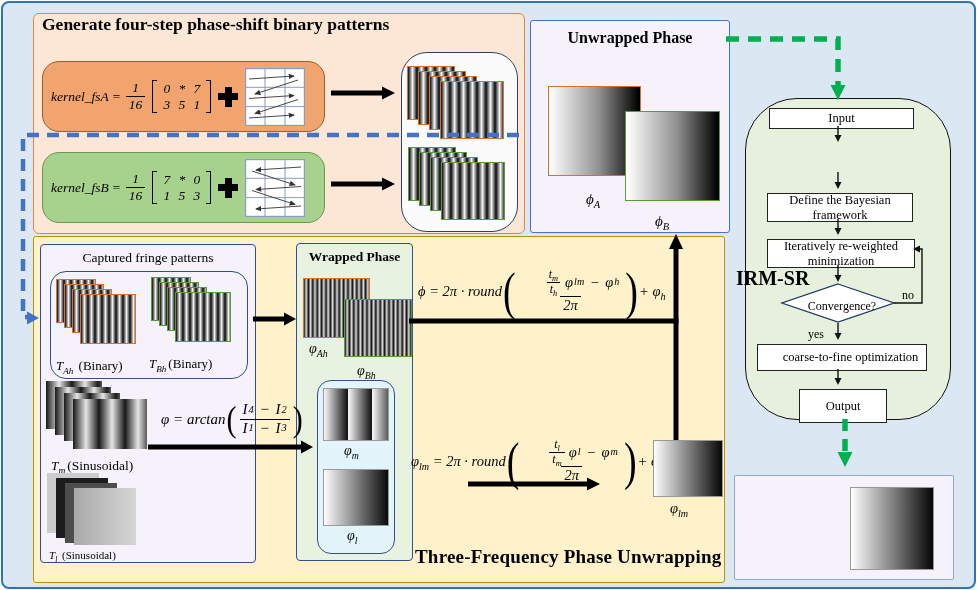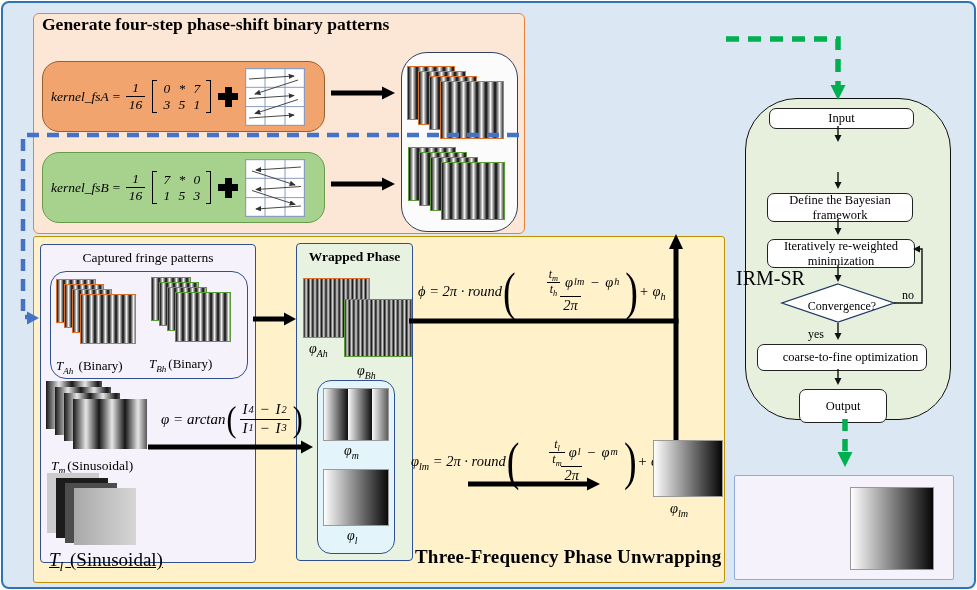--- a/index.html
+++ b/index.html
@@ -69,21 +69,21 @@
   .tmstk span:nth-child(2){left:9px;top:6px;width:56px;height:48px;}
   .tmstk span:nth-child(3){left:18px;top:12px;width:56px;height:48px;}
   .tmstk span:nth-child(4){left:27px;top:18px;width:74px;height:50px;}
   .lb-tm{left:10px;top:213px;font-size:13.5px;}
   .tlstk{left:6px;top:228px;}
   .tlstk span{position:absolute;}
   .tlstk span:nth-child(1){left:0;top:0;width:52px;height:60px;background:#cccccc;}
   .tlstk span:nth-child(2){left:9px;top:5px;width:52px;height:60px;background:#1c1c1c;}
   .tlstk span:nth-child(3){left:18px;top:10px;width:52px;height:60px;background:#4d4d4d;}
   .tlstk span:nth-child(4){left:27px;top:15px;width:62px;height:57px;background:linear-gradient(90deg,#a9a9a9,#d6d6d6);}
-  .lb-tl{left:8px;top:304px;font-size:19px;text-decoration:underline;}
+  .lb-tl{left:8px;top:304px;font-size:11px;}
 
   
   .wrapbox{left:293px;top:240px;width:115px;height:316px;background:var(--wrapped_bg);
     border:1.5px solid var(--navy_border);border-radius:4px;}
   .wr-title{top:5px;width:100%;text-align:center;font-weight:bold;font-size:13.5px;}
   .pah,.pbh{position:absolute;background:repeating-linear-gradient(90deg,#141414 0px,#dcdcdc 2.2px,#141414 4.4px);}
   .pah{left:6px;top:34px;width:65px;height:58px;border:1.5px solid var(--fringe_orange);}
   .pbh{left:47px;top:55px;width:66px;height:56px;border:1.5px solid var(--fringe_green);}
   .lb-pah{left:12px;top:97px;font-size:14px;} .lb-pbh{left:60px;top:119px;font-size:14px;}
   .cyanbox{left:20px;top:136px;width:76px;height:172px;background:var(--cyan_bg);
@@ -113,33 +113,33 @@
   .unw-title{top:8px;width:100%;text-align:center;font-weight:bold;font-size:16px;}
   .pa,.pb{position:absolute;background:linear-gradient(90deg,#ffffff 1%,#909090 55%,#000 99%);}
   .pa{left:17px;top:65px;width:91px;height:88px;border:1.5px solid var(--fringe_orange);}
   .pb{left:94px;top:90px;width:93px;height:88px;border:1.5px solid var(--fringe_green);}
   .lb-pa{left:55px;top:170px;font-size:15px;font-style:italic;}
   .lb-pb{left:124px;top:192px;font-size:15px;font-style:italic;}
 
   
   .flowbox{left:742px;top:95px;width:204px;height:320px;background:var(--flow_bg);
     border:1.8px solid #111;border-radius:52px;}
-  .fnode{position:absolute;background:#fff;border:1.1px solid #222;border-radius:7px;
+  .fnode{position:absolute;background:#fff;border:1.1px solid #222;border-radius:0;
     display:flex;align-items:center;justify-content:center;text-align:center;
     font-size:12.5px;line-height:1.15;box-sizing:border-box;padding:1px 3px;}
   .n-input{left:23px;top:9px;width:145px;height:21px;}
   .n-est{left:21px;top:47px;width:147px;height:29px;}
   .n-def{left:21px;top:94px;width:146px;height:29px;}
   .n-itr{left:21px;top:140px;width:148px;height:29px;}
   .n-crs{left:11px;top:245px;width:170px;height:27px;padding-left:20px;}
   .n-out{left:53px;top:290px;width:88px;height:34px;}
   .convlabel{left:46px;top:200px;width:100px;text-align:center;font-size:12px;z-index:6;}
   .yeslabel{left:62px;top:228px;font-size:12px;z-index:6;}
   .nolabel{left:156px;top:189px;font-size:12px;z-index:6;}
-  .irm{left:733px;top:264px;font-size:20px;font-weight:normal;z-index:6;}
+  .irm{left:733px;top:264px;font-size:20px;font-weight:bold;z-index:6;}
 
   
   .optbox{left:731px;top:472px;width:218px;height:103px;background:var(--lavender_bg);
     border:1.5px solid var(--optimized_border);border-radius:2px;}
   .opt-title{left:13px;top:15px;width:106px;font-weight:bold;font-size:15.5px;line-height:1.35;}
   .opt-img{left:115px;top:11px;width:82px;height:81px;border:1px solid #999;
     background:linear-gradient(90deg,#ffffff,#060606);}
 
   
   .overlay{position:absolute;left:-2px;top:-2px;width:977px;height:590px;z-index:5;pointer-events:none;}
@@ -350,20 +350,27 @@
       <span class="d">2π</span>
     </span>
     <span class="bp bp-l">)</span>
     <span>+</span>&nbsp;
     <span><span>φ</span><sub>m</sub></span>
   </div>
 
   <div class="ab philm-sq"></div>
   <div class="ab lb-philm"><span>φ</span><sub>lm</sub></div>
 
+  <div class="ab unwbox">
+    <div class="ab unw-title">Unwrapped Phase</div>
+    <div class="pa"></div>
+    <div class="pb"></div>
+    <div class="ab lb-pa"><span>ϕ</span><sub>A</sub></div>
+    <div class="ab lb-pb"><span>ϕ</span><sub>B</sub></div>
+  </div>
 
   <div class="ab flowbox">
     <div class="fnode n-input">Input</div>
     <div class="fnode n-def">Define the Bayesian framework</div>
     <div class="fnode n-itr">Iteratively re-weighted minimization</div>
     <div class="ab convlabel">Convergence?</div>
     <div class="ab yeslabel">yes</div>
     <div class="ab nolabel">no</div>
     <div class="fnode n-crs">coarse-to-fine optimization</div>
     <div class="fnode n-out">Output</div>

